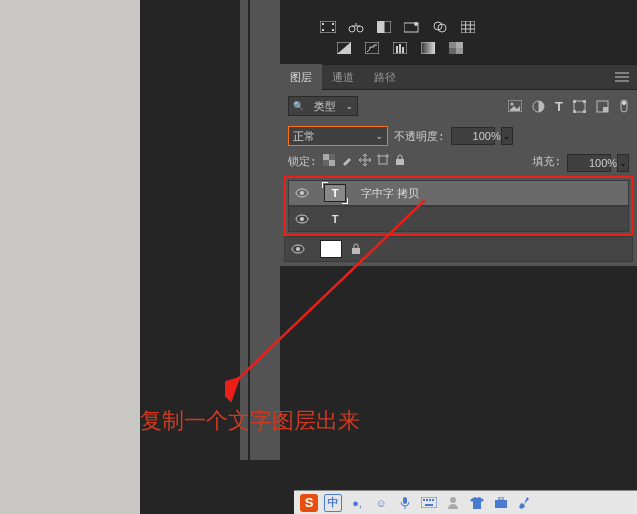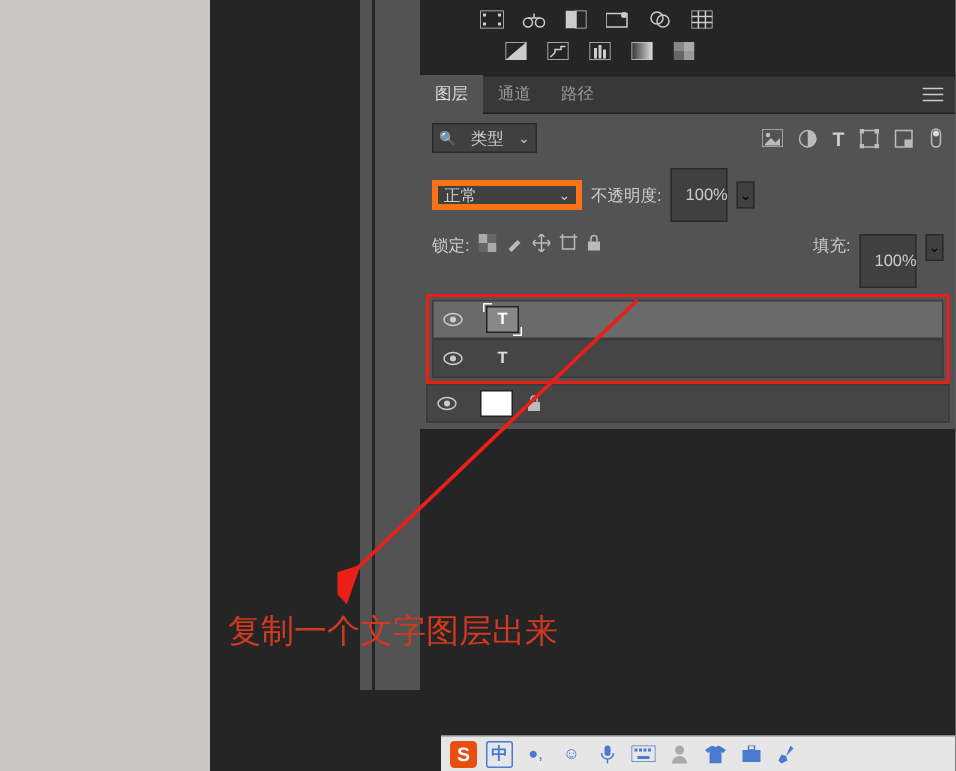--- a/index.html
+++ b/index.html
@@ -1,52 +1,52 @@
 <!DOCTYPE html>
 <html><head>
 <meta charset="utf-8">
 <style>
 * { margin: 0; padding: 0; box-sizing: border-box; }
 body { width: 637px; height: 514px; background: #c8c7c3; font-family: "Microsoft YaHei", sans-serif; font-size: 11px; position: relative; overflow: hidden; }
 .app-area { position: absolute; left: 140px; top: 0; right: 0; bottom: 0; background: #252525; }
 .canvas-edge { position: absolute; left: 100px; top: 0; width: 8px; height: 460px; background: #535353; }
 .vert-toolbar { position: absolute; left: 110px; top: 0; width: 30px; height: 460px; background: #535353; }
-.panel-area { position: absolute; left: 140px; top: 2px; width: 357px; }
+.panel-area { position: absolute; left: 140px; top: 16px; width: 357px; }
 .icon-row { display: flex; gap: 12px; padding: 4px 40px; align-items: center; }
 .icon-box { width: 16px; height: 13px; display: flex; align-items: center; justify-content: center; }
 svg { display: block; }
 .tabs-bar { display: flex; align-items: center; background: #383838; border-top: 1px solid #222; border-bottom: 1px solid #222; height: 26px; margin-top: 6px; }
 .tab { padding: 0 10px; height: 26px; line-height: 26px; color: #999; cursor: pointer; }
 .tab.active { background: #535353; color: #ddd; }
 .tab-menu { margin-left: auto; margin-right: 8px; color: #ccc; cursor: pointer; }
 .filter-row { display: flex; align-items: center; padding: 6px 8px; gap: 8px; background: #535353; }
 .kind-select { background: #404040; border: 1px solid #2a2a2a; color: #ccc; height: 20px; width: 70px; display: flex; align-items: center; padding: 0 4px; justify-content: space-between; cursor: pointer; }
 .filter-icons { display: flex; gap: 10px; align-items: center; margin-left: auto; }
 .blend-row { display: flex; align-items: center; padding: 4px 8px; gap: 6px; background: #535353; }
-.blend-select { background: #404040; border: 4px solid #f97316; color: #ccc; height: 20px; width: 100px; display: flex; align-items: center; padding: 0 4px; justify-content: space-between; cursor: pointer; }
-.label { color: #ccc; font-size: 11px; }
-.pct-box { background: #404040; border: 1px solid #2a2a2a; color: #ccc; height: 36px; width: 38px; display: flex; align-items: center; padding: 0 9px; }
+.blend-select { background: #404040; border: 1px solid #f97316; color: #ccc; height: 20px; width: 100px; display: flex; align-items: center; padding: 0 4px; justify-content: space-between; cursor: pointer; }
+.label { color: #ccc; font-size: 11px; font-family: Liberation Mono, monospace; }
+.pct-box { background: #404040; border: 1px solid #2a2a2a; color: #ccc; height: 18px; width: 38px; display: flex; align-items: center; padding: 0 21px; }
 .pct-drop { background: #404040; border: 1px solid #2a2a2a; width: 12px; height: 18px; display: flex; align-items: center; justify-content: center; cursor: pointer; }
 .lock-row { display: flex; align-items: flex-start; padding: 4px 8px; gap: 6px; background: #535353; }
 .lock-icons { display: flex; gap: 6px; align-items: center; }
 .layers-list { background: #535353; padding: 0 4px 4px; }
 .highlight-box { border: 2px solid #ea1f18; padding: 2px; }
 .layer-row { display: flex; align-items: center; height: 26px; background: #454545; border: 1px solid #3a3a3a; }
 .layer-row.selected { background: #6a6a6a; }
 .eye-cell { width: 26px; display: flex; justify-content: center; align-items: center; cursor: pointer; }
 .thumb-cell { width: 40px; display: flex; justify-content: center; align-items: center; }
 .thumb { width: 22px; height: 18px; background: #888; border: 1px solid #222; display: flex; align-items: center; justify-content: center; font-weight: bold; color: #fff; }
 .thumb.selcorner { position: relative; }
 .thumb.selcorner::before, .thumb.selcorner::after { content: ''; position: absolute; width: 5px; height: 5px; border: 1px solid #fff; }
 .thumb.selcorner::before { top: -3px; left: -3px; border-right: none; border-bottom: none; }
 .thumb.selcorner::after { bottom: -3px; right: -3px; border-left: none; border-top: none; }
 .thumb.white { background: #fff; }
 .layer-name { color: #ddd; padding-left: 6px; flex: 1; }
 .lock-mark { margin-right: 10px; }
-.annot { position: absolute; left: 12px; top: 406px; color: #d13921; font-size: 22px; font-family: SimSun, serif; }
+.annot { position: absolute; left: 0; top: 406px; color: #d13921; font-size: 22px; font-family: SimSun, serif; }
 .arrow-svg { position: absolute; left: 85px; top: 60px; pointer-events: none; }
 .taskbar { position: absolute; left: 294px; bottom: 0; right: 0; height: 24px; background: #e6e6e6; border-top: 1px solid #888; display: flex; align-items: center; gap: 6px; padding: 0 6px; }
 .tb-ico { width: 18px; height: 18px; display: flex; align-items: center; justify-content: center; cursor: pointer; }
 .chev { font-size: 9px; }
 </style>
 </head>
 <body>
 
 <div class="app-area">
   <div class="canvas-edge"></div>
@@ -262,20 +262,21 @@
         <div class="layer-row selected">
           <div class="eye-cell">
               <svg width="14" height="10" viewBox="0 0 14 10">
                 <ellipse cx="7" cy="5" rx="6" ry="4" fill="none" stroke="#ccc"></ellipse>
                 <circle cx="7" cy="5" r="2" fill="#ccc"></circle>
               </svg>
             </div>
           <div class="thumb-cell">
               <div class="thumb selcorner">T</div>
             </div>
+          <div class="layer-name">字中字 拷贝</div>
         </div>
         <div class="layer-row">
           <div class="eye-cell">
               <svg width="14" height="10" viewBox="0 0 14 10">
                 <ellipse cx="7" cy="5" rx="6" ry="4" fill="none" stroke="#ccc"></ellipse>
                 <circle cx="7" cy="5" r="2" fill="#ccc"></circle>
               </svg>
             </div>
           <div class="thumb-cell">
               <div class="thumb" style="background:transparent;border:none;color:#ddd">T</div>

